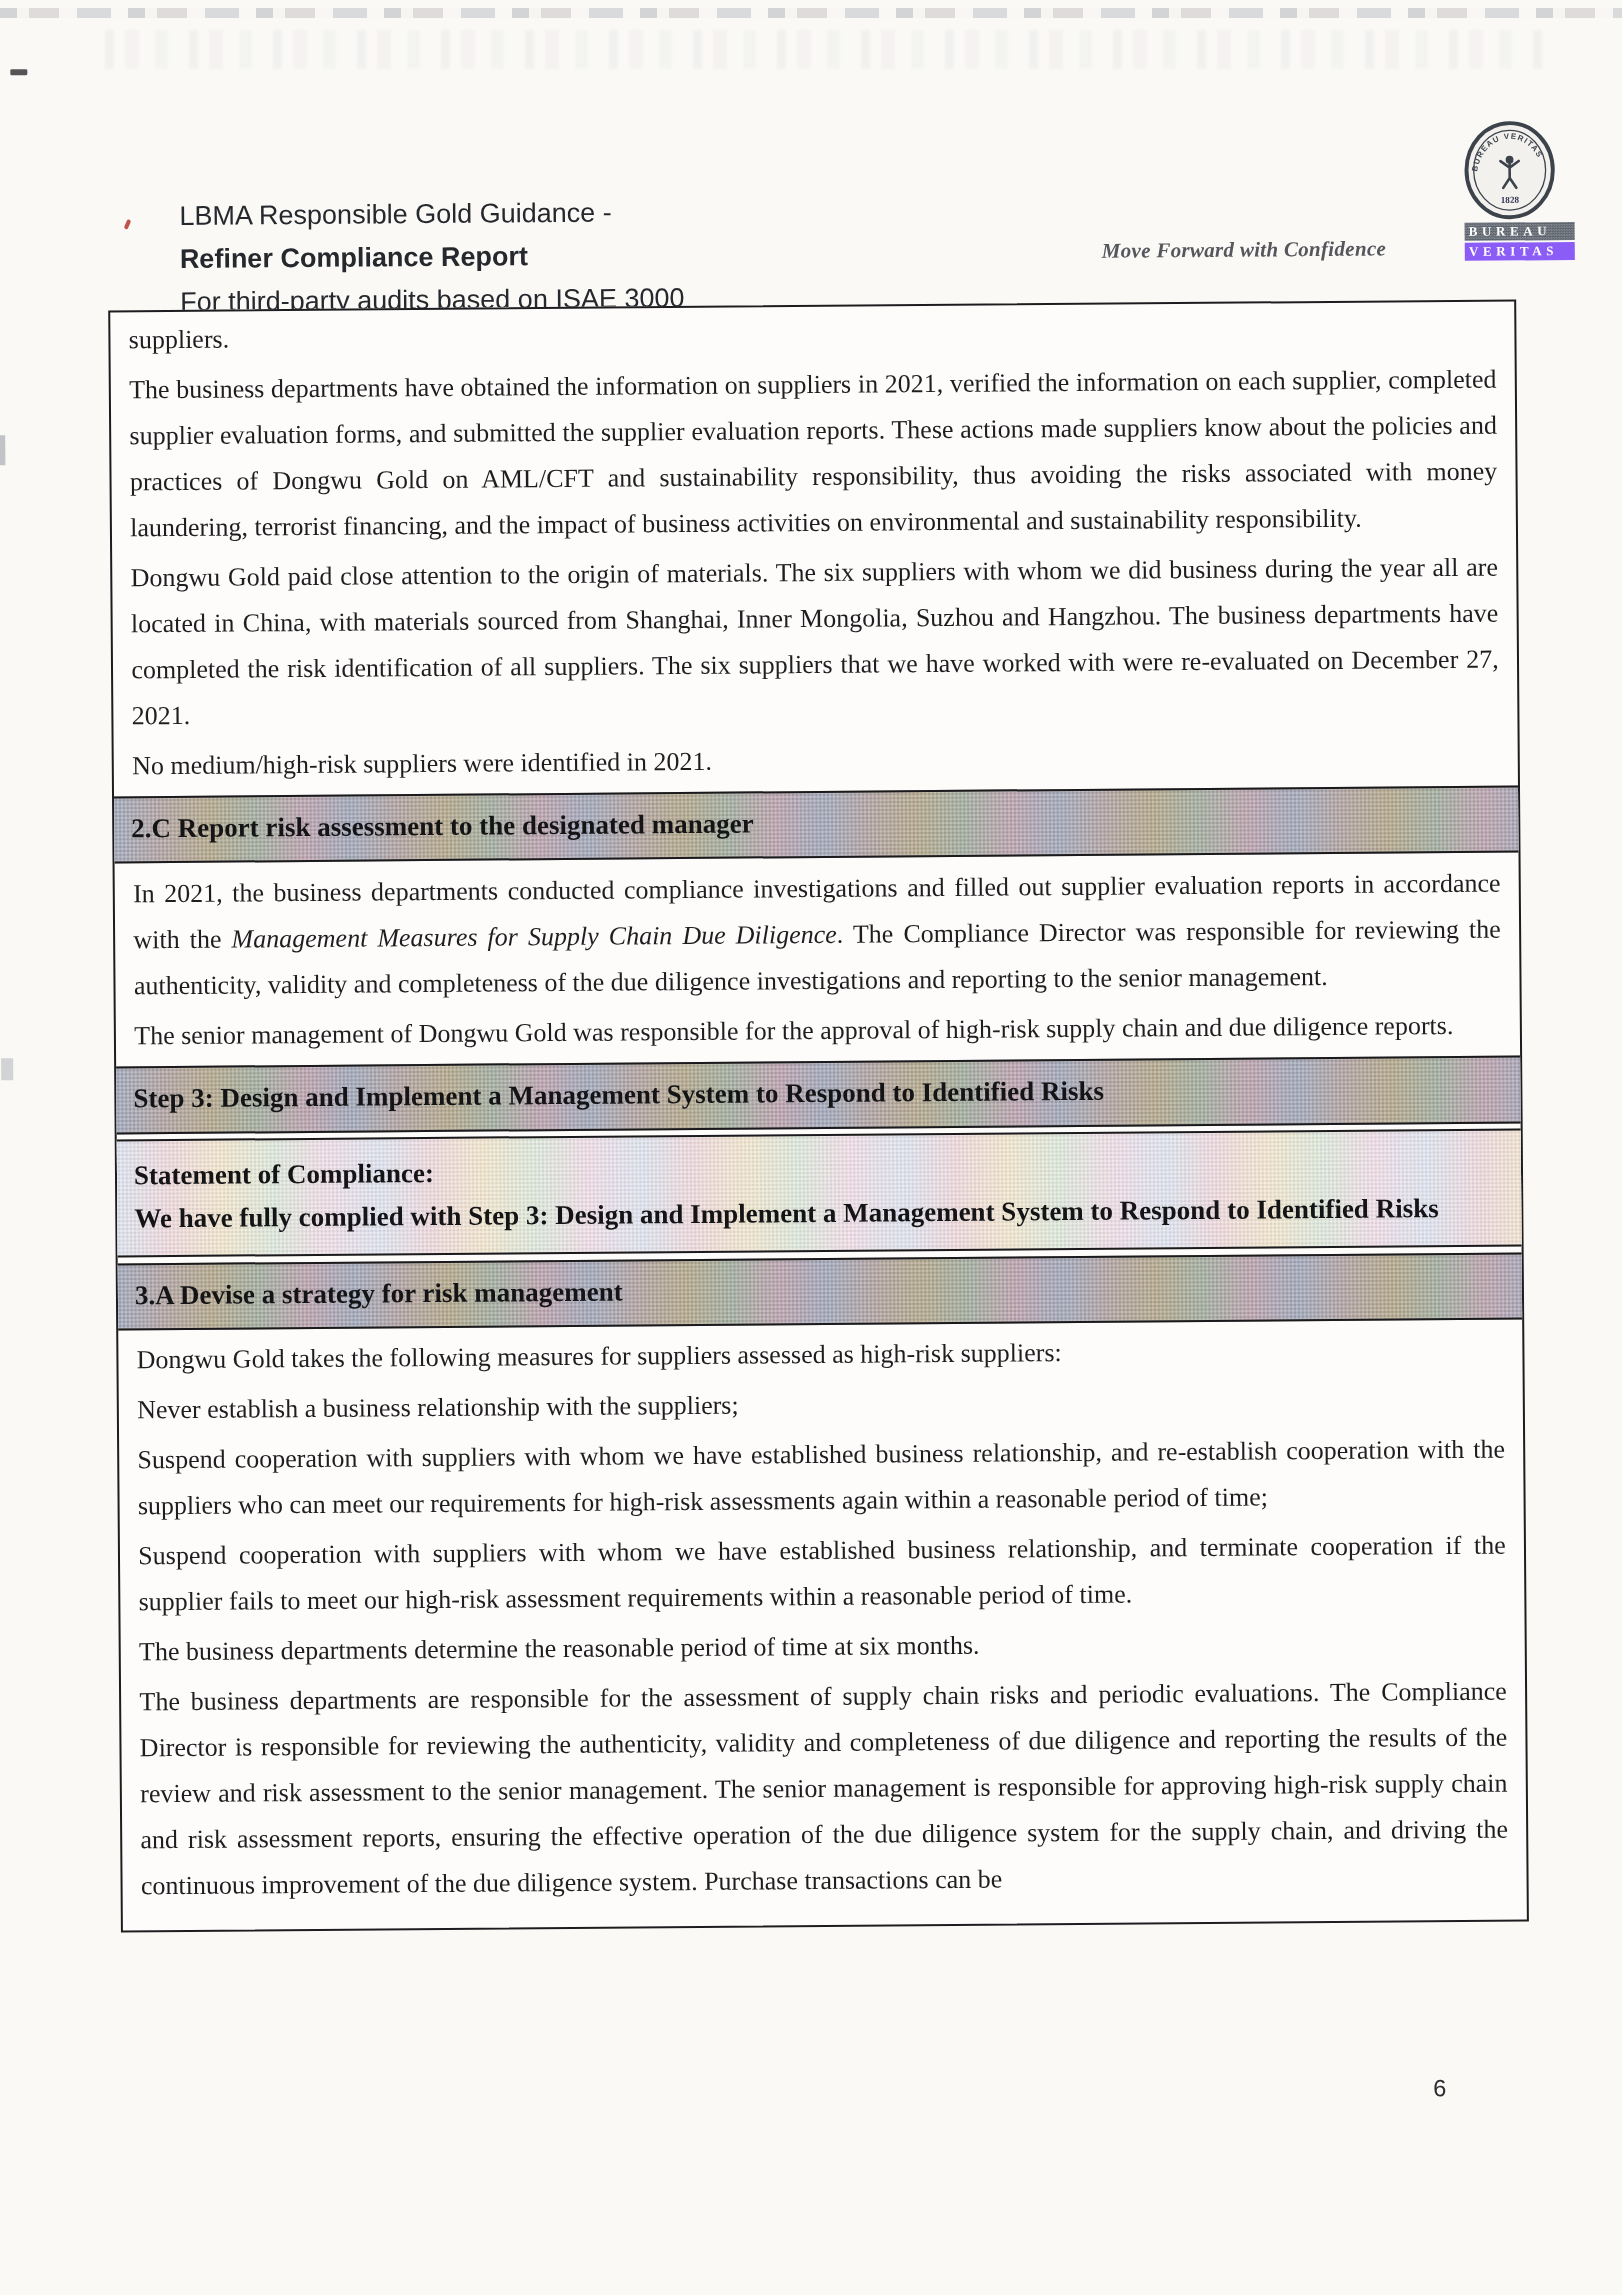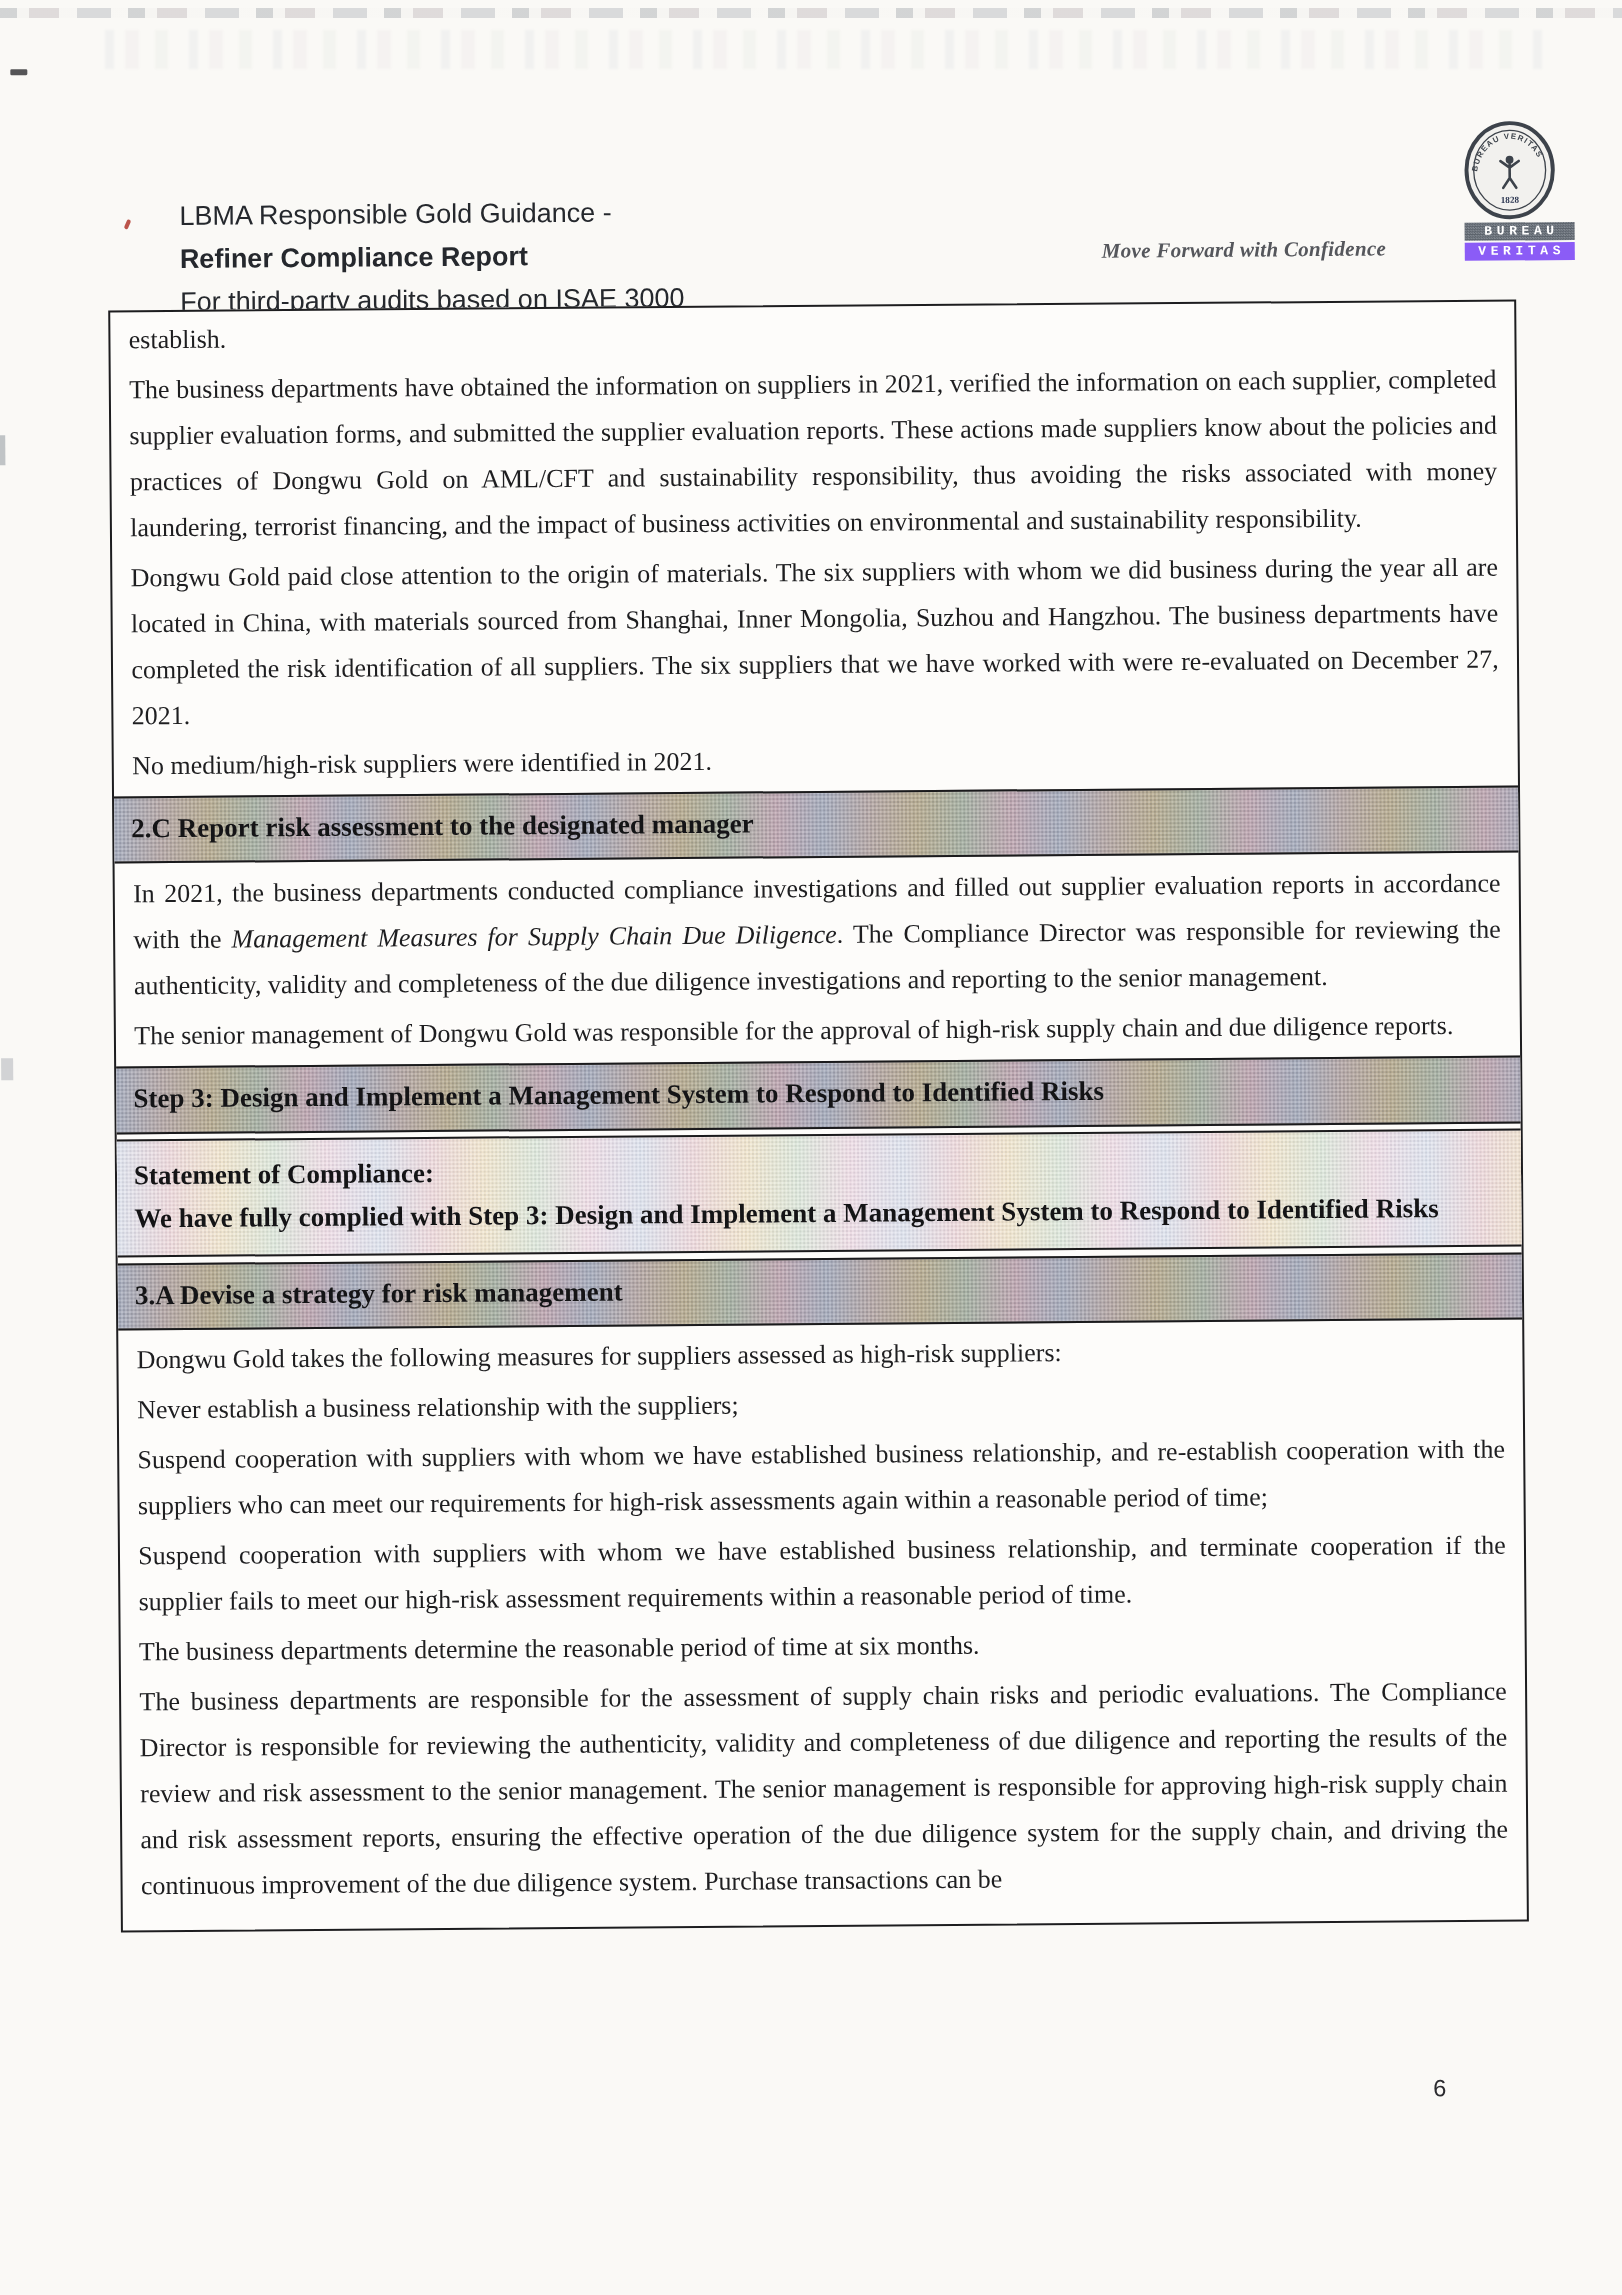--- a/index.html
+++ b/index.html
@@ -51,22 +51,22 @@
     position: absolute; left: 1107px; top: 241px;
     font-family: "Liberation Serif", serif;
     font-style: italic; font-weight: bold; font-size: 21px;
     color: #55575c; letter-spacing: 0.3px; white-space: nowrap;
   }
 
   .logo-wrap { position: absolute; left: 1450px; top: 126px; width: 131px; }
   .logo-oval { display: block; }
   .logo-label { position: absolute; left: 19.6px; top: 102px; width: 110px; }
   .logo-label-row {
-    font-family: Liberation Mono, monospace; font-weight: bold;
-    color: #ffffff; text-align: center;
+    font-family: Liberation Serif, serif; font-weight: bold;
+    color: #ffffff; text-align: left;
     font-size: 13px; line-height: 17.7px; letter-spacing: 4.6px; text-indent: 4.6px;
   }
   .row-bureau { background: #68707a; background-image: repeating-conic-gradient(rgba(255,255,255,.18) 0 25%, rgba(0,0,0,.12) 0 50%); background-size: 2.6px 2.6px; margin-bottom: 2.6px; }
   .row-veritas { background: #8b5cf6; }
 
   
   .doc-box {
     position: absolute; left: 113px; top: 305px; width: 1408px;
     box-sizing: border-box;
     border: 2.6px solid #1d1d1f;
@@ -151,21 +151,21 @@
         <text x="70" y="126" text-anchor="middle" font-family="Liberation Serif, serif" font-size="14" font-weight="bold" fill="#2a3550">1828</text>
       </g>
     </svg>
     <div class="logo-label">
       <div class="logo-label-row row-bureau">BUREAU</div>
       <div class="logo-label-row row-veritas">VERITAS</div>
     </div>
   </div>
 
   <main class="doc-box" id="doc-body">
-      <p class="para"><span>establish.</span></p>
+      <p class="para"><span>suppliers.</span></p>
       <p class="para"><span>The business departments have obtained the information on suppliers in 2021, verified the information on each supplier, completed supplier evaluation forms, and submitted the supplier evaluation reports. These actions made suppliers know about the policies and practices of Dongwu Gold on AML/CFT and sustainability responsibility, thus avoiding the risks associated with money laundering, terrorist financing, and the impact of business activities on environmental and sustainability responsibility.</span></p>
       <p class="para"><span>Dongwu Gold paid close attention to the origin of materials. The six suppliers with whom we did business during the year all are located in China, with materials sourced from Shanghai, Inner Mongolia, Suzhou and Hangzhou. The business departments have completed the risk identification of all suppliers. The six suppliers that we have worked with were re-evaluated on December 27, 2021.</span></p>
       <p class="para"><span>No medium/high-risk suppliers were identified in 2021.</span></p>
       <div class="band band-dark">
         <div class="band-line">2.C Report risk assessment to the designated manager</div>
       </div>
       <p class="para"><span>In 2021, the business departments conducted compliance investigations and filled out supplier evaluation reports in accordance with the </span><span class="em">Management Measures for Supply Chain Due Diligence</span><span>. The Compliance Director was responsible for reviewing the authenticity, validity and completeness of the due diligence investigations and reporting to the senior management.</span></p>
       <p class="para"><span>The senior management of Dongwu Gold was responsible for the approval of high-risk supply chain and due diligence reports.</span></p>
       <div class="band band-dark">
         <div class="band-line">Step 3: Design and Implement a Management System to Respond to Identified Risks</div>

